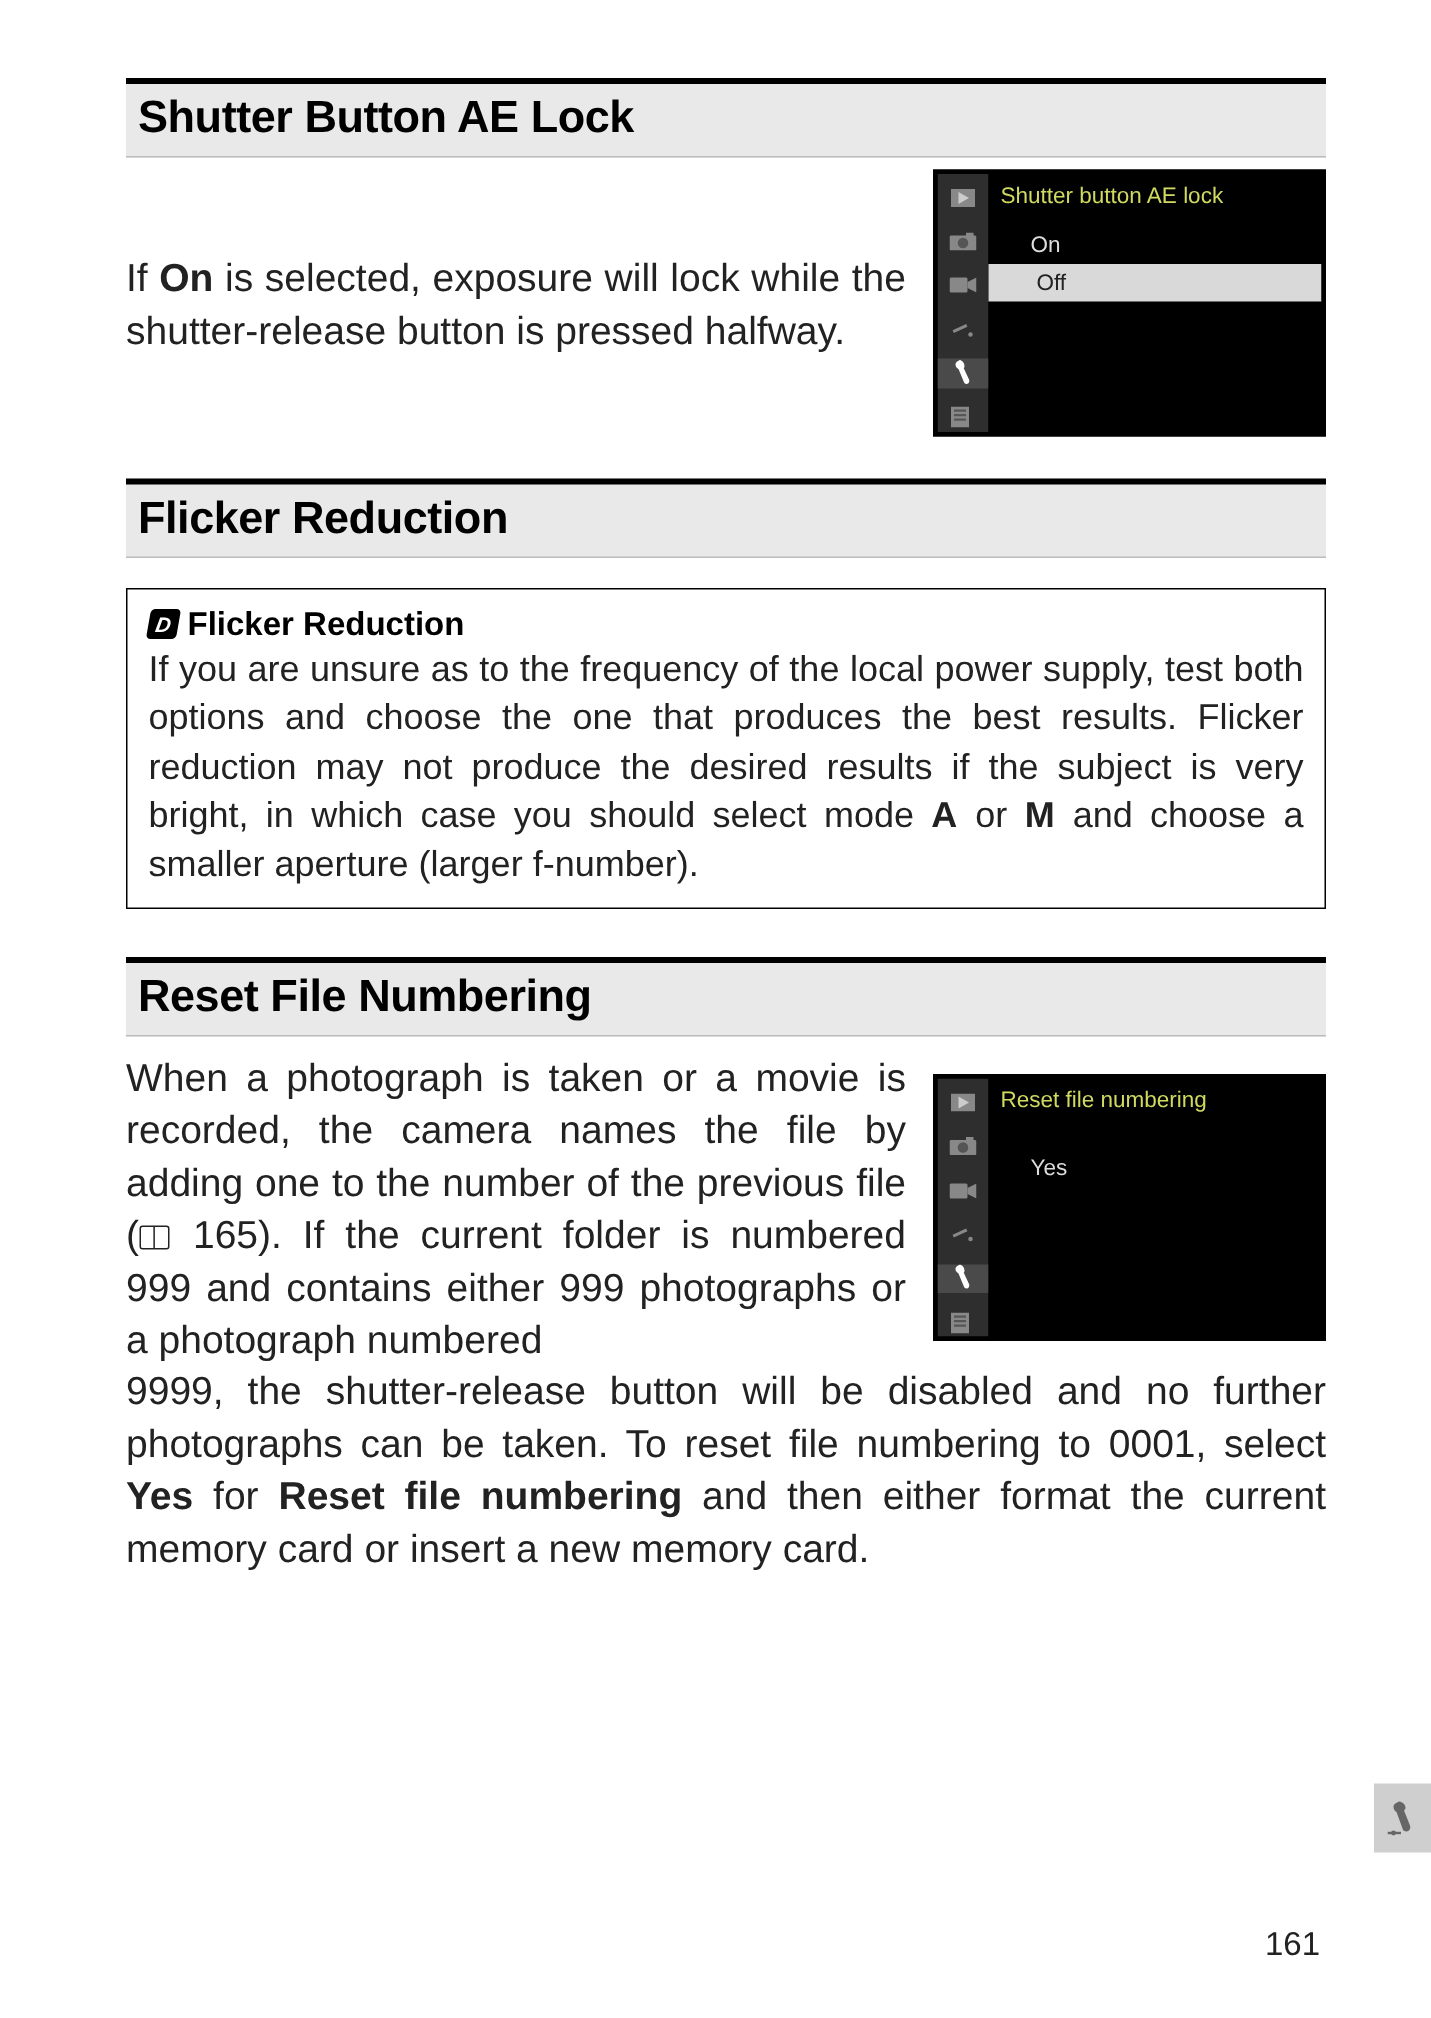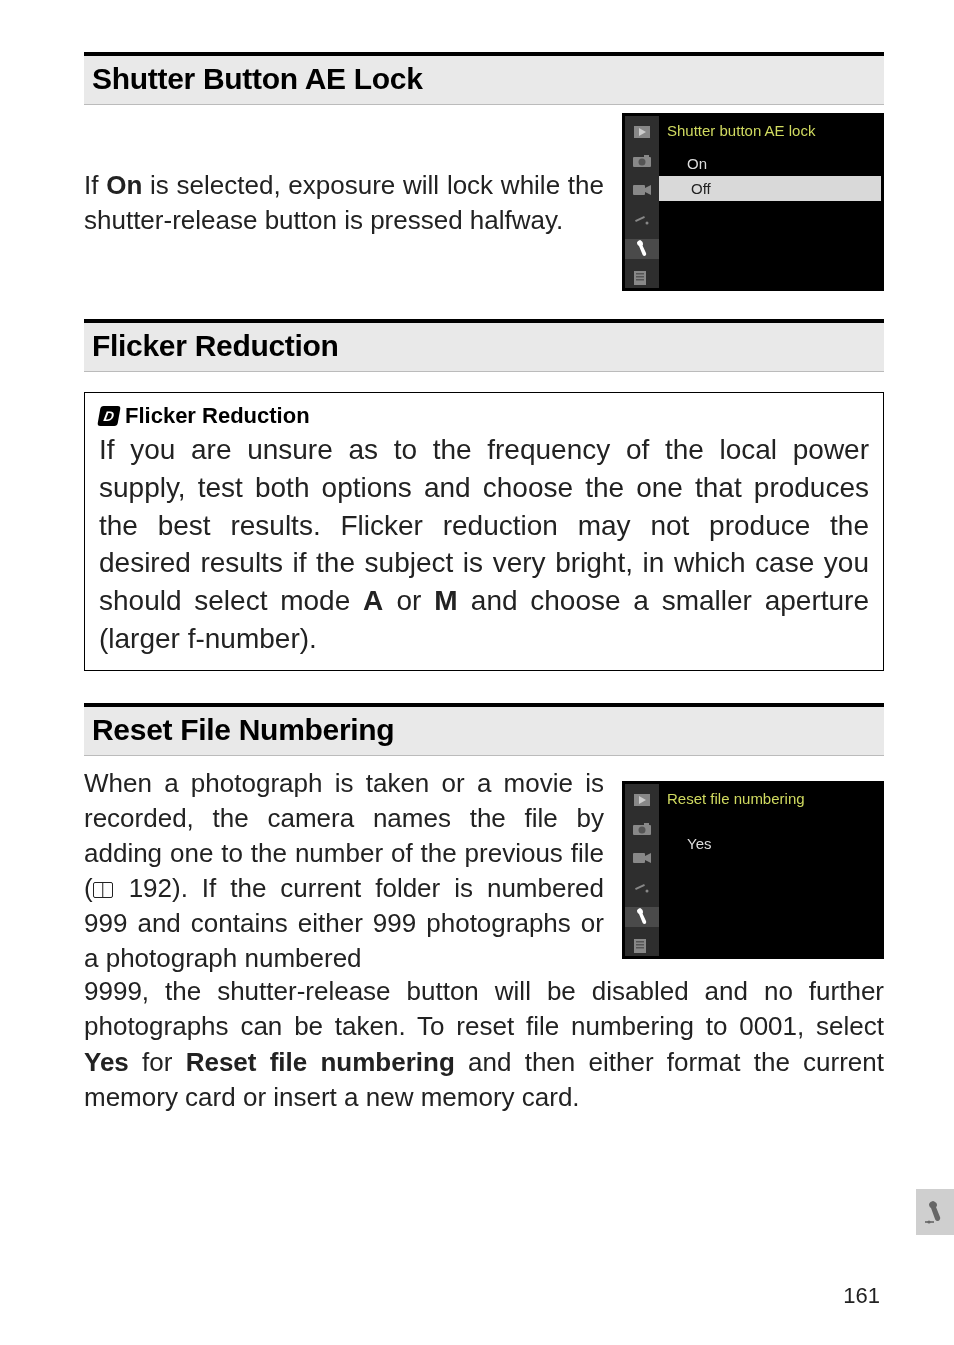--- a/index.html
+++ b/index.html
@@ -110,21 +110,21 @@
   }
   .note-title .ico {
     display: inline-block;
     width: 20px; height: 20px; border-radius: 3px;
     background: #000; color: #fff;
     text-align: center; line-height: 20px;
     font-size: 14px; font-style: italic;
     transform: skewX(-10deg);
   }
   .note-body {
-    font-size: 28px;
+    font-size: 24px;
     line-height: 1.35;
     text-align: justify;
     color: #222;
   }
   .book-ref {
     display: inline-block;
     width: 18px; height: 14px;
     border: 1.5px solid #222;
     border-radius: 2px 2px 2px 2px;
     position: relative;
@@ -227,21 +227,21 @@
       <span>Flicker Reduction</span>
     </div>
     <div class="note-body">
       <span>If you are unsure as to the frequency of the local power supply, test both options and choose the one that produces the best results. Flicker reduction may not produce the desired results if the subject is very bright, in which case you should select mode </span><span class="mode">A</span><span> or </span><span class="mode">M</span><span> and choose a smaller aperture (larger f-number).</span>
     </div>
   </div>
 
   <div class="section-heading">Reset File Numbering</div>
   <div class="body-row">
     <div class="body-text-col">
-      <span>When a photograph is taken or a movie is recorded, the camera names the file by adding one to the number of the previous file (</span><span class="book-ref"></span>&nbsp;<span>192</span><span>). If the current folder is numbered 999 and contains either 999 photographs or a photograph numbered</span>
+      <span>When a photograph is taken or a movie is recorded, the camera names the file by adding one to the number of the previous file (</span><span class="book-ref"></span>&nbsp;<span>165</span><span>). If the current folder is numbered 999 and contains either 999 photographs or a photograph numbered</span>
     </div>
     <div class="lcd">
       <div class="lcd-sidebar">
         <div class="tab">
             <svg width="16" height="12" viewBox="0 0 16 12">
               <rect x="0" y="0" width="16" height="12" fill="#888"></rect>
               <polygon points="5,2 12,6 5,10" fill="#ccc"></polygon>
             </svg>
           </div>
         <div class="tab">

